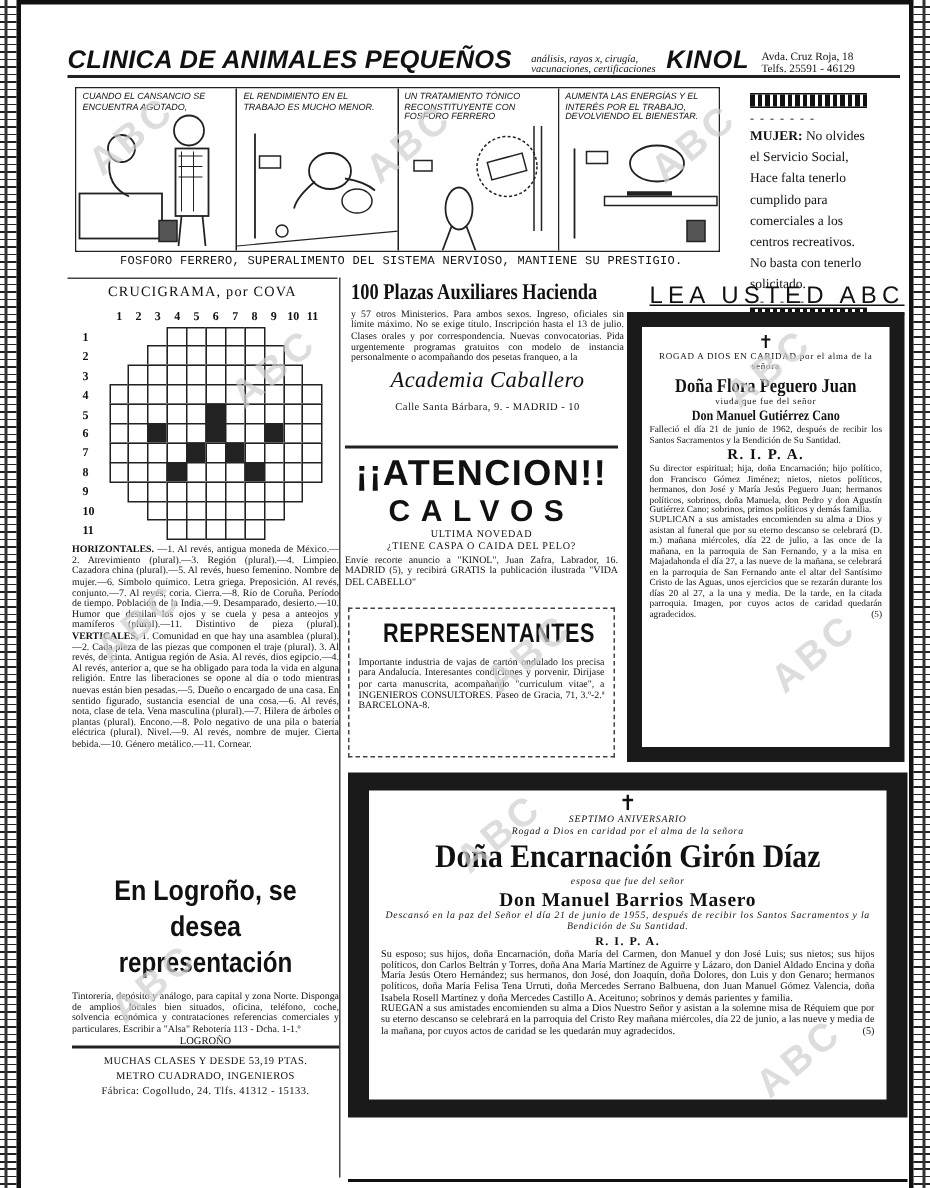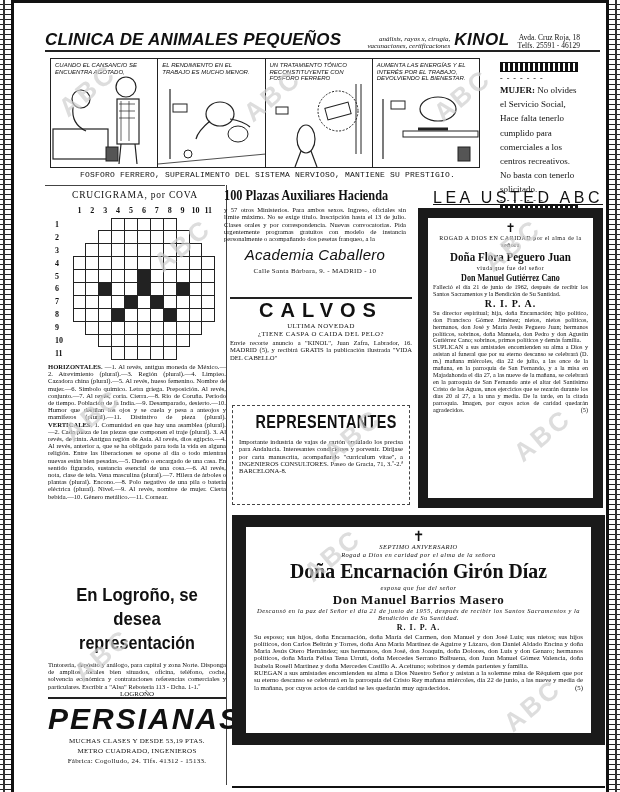--- a/index.html
+++ b/index.html
@@ -13,23 +13,23 @@
   .border-right { position: absolute; right: 0; top: 0; width: 14px; height: 792px;
     background: repeating-linear-gradient(0deg, #fff 0 2px, #222 2px 3px, #fff 3px 5px);
     border-left: 3px solid #111; }
   .border-right::after { content: ""; position: absolute; right: 3px; top: 0; width: 2px; height: 100%; background: #333; }
   .top-rule { position: absolute; left: 14px; top: 0; width: 592px; height: 3px; background: #111; }
 
   .watermark { position: absolute; font-family: "Liberation Sans", sans-serif; color: #cfcfcf; font-size: 26px; font-weight: bold;
     transform: rotate(-40deg); letter-spacing: 3px; pointer-events: none; opacity: 0.7; }
 
   
-  .banner { position: absolute; left: 45px; top: 30px; width: 555px; height: 22px; border-bottom: 2px solid #222; display: flex; align-items: flex-end; text-align: right; }
+  .banner { position: absolute; left: 45px; top: 30px; width: 555px; height: 22px; border-bottom: 2px solid #222; display: flex; align-items: flex-end; }
   .banner-title { font-family: "Liberation Sans", sans-serif; font-weight: bold; font-style: italic; font-size: 17px; letter-spacing: 0.2px; }
-  .banner-services { font-size: 7px; line-height: 7px; margin-left: 23px; width: 86px; font-style: italic; }
+  .banner-services { font-size: 7px; line-height: 7px; margin-left: 13px; width: 86px; font-style: italic; }
   .banner-brand { font-family: "Liberation Sans", sans-serif; font-weight: bold; font-style: italic; font-size: 17px; margin-left: 4px; letter-spacing: 0.5px; }
   .banner-address { font-size: 7.5px; line-height: 8px; margin-left: 8px; }
 
   
   .comic { position: absolute; left: 50px; top: 58px; width: 430px; height: 110px; display: flex; border: 1.5px solid #222; }
   .panel { flex: 1; border-right: 1.5px solid #222; position: relative; background: #fff; overflow: hidden; }
   .panel:last-child { border-right: none; }
   .panel-caption { font-family: "Liberation Sans", sans-serif; font-size: 6px; line-height: 6.5px; font-style: italic; text-transform: uppercase; padding: 3px 4px 0; }
   .panel svg { position: absolute; left: 0; top: 0; }
   .comic-caption { position: absolute; left: 80px; top: 170px; font-family: Liberation Mono, monospace; font-size: 8px; letter-spacing: 0.2px; }
@@ -59,24 +59,24 @@
   .logrono-h1 { font-family: "Liberation Sans", sans-serif; font-size: 19px; font-weight: bold; transform: scaleX(0.88); line-height: 24px; }
   .logrono-h2 { font-family: "Liberation Sans", sans-serif; font-size: 19px; font-weight: bold; transform: scaleX(0.85); line-height: 24px; }
   .logrono-body { font-size: 6.6px; line-height: 7.2px; text-align: justify; margin-top: 6px; }
   .logrono-city { font-size: 7px; text-align: center; }
 
   .persianas { position: absolute; left: 48px; top: 697px; width: 178px; text-align: center; border-top: 2px solid #222; padding-top: 3px; }
   .persianas-h { font-family: "Liberation Sans", sans-serif; font-weight: bold; font-style: italic; font-size: 30px; letter-spacing: 2px; line-height: 34px; }
   .persianas-line { font-size: 7px; line-height: 10px; letter-spacing: 0.3px; }
 
   
-  .plazas { position: absolute; left: 224px; top: 187px; width: 182px; }
+  .plazas { position: absolute; left: 234px; top: 187px; width: 182px; }
   .plazas-h { font-family: "Liberation Serif", serif; font-weight: bold; font-size: 15px; line-height: 17px; transform: scaleX(0.82); transform-origin: left; white-space: nowrap; }
   .plazas-body { font-size: 6.6px; line-height: 7.3px; text-align: justify; margin-top: 2px; }
-  .plazas-academy { font-family: Liberation Sans, sans-serif; font-style: italic; font-size: 15px; text-align: center; margin-top: 4px; letter-spacing: 0.3px; }
+  .plazas-academy { font-family: Liberation Serif, serif; font-style: italic; font-size: 15px; text-align: center; margin-top: 4px; letter-spacing: 0.3px; }
   .plazas-addr { font-size: 7px; text-align: center; margin-top: 4px; letter-spacing: 0.3px; }
 
   .atencion { position: absolute; left: 230px; top: 297px; width: 182px; border-top: 2px solid #222; text-align: center; }
   .atencion-h { font-family: "Liberation Sans", sans-serif; font-size: 24px; font-weight: bold; letter-spacing: 1px; line-height: 28px; margin-top: 3px; }
   .calvos-h { font-family: "Liberation Sans", sans-serif; font-size: 20px; font-weight: bold; letter-spacing: 7px; line-height: 22px; }
   .atencion-sub { font-size: 6.8px; letter-spacing: 0.5px; line-height: 9px; }
   .atencion-q { font-size: 6.8px; letter-spacing: 0.5px; line-height: 8px; }
   .atencion-body { font-size: 6.6px; line-height: 7.3px; text-align: justify; margin-top: 1px; }
 
   .repr { position: absolute; left: 232px; top: 405px; width: 178px; height: 100px; border: 1.5px dashed #444; padding: 4px 6px; }
@@ -334,34 +334,34 @@
 </div>
 
 <div class="logrono">
   <div class="logrono-h1">En Logroño, se desea</div>
   <div class="logrono-h2">representación</div>
   <div class="logrono-body">Tintorería, depósito y análogo, para capital y zona Norte. Disponga de amplios locales bien situados, oficina, teléfono, coche, solvencia económica y contrataciones referencias comerciales y particulares. Escribir a "Alsa" Rebotería 113 - Dcha. 1-1.º</div>
   <div class="logrono-city">LOGROÑO</div>
 </div>
 
 <div class="persianas">
-  <div class="persianas-h">PERSIANAS</div>
   <div class="persianas-line">MUCHAS CLASES Y DESDE 53,19 PTAS.</div>
   <div class="persianas-line">METRO CUADRADO, INGENIEROS</div>
   <div class="persianas-line">Fábrica: Cogolludo, 24. Tlfs. 41312 - 15133.</div>
 </div>
 
 <div class="plazas">
   <div class="plazas-h">100 Plazas Auxiliares Hacienda</div>
   <div class="plazas-body">y 57 otros Ministerios. Para ambos sexos. Ingreso, oficiales sin límite máximo. No se exige título. Inscripción hasta el 13 de julio. Clases orales y por correspondencia. Nuevas convocatorias. Pida urgentemente programas gratuitos con modelo de instancia personalmente o acompañando dos pesetas franqueo, a la</div>
   <div class="plazas-academy">Academia Caballero</div>
   <div class="plazas-addr">Calle Santa Bárbara, 9. - MADRID - 10</div>
 </div>
 
 <div class="atencion">
+  <div class="atencion-h">¡¡ATENCION!!</div>
   <div class="calvos-h">CALVOS</div>
   <div class="atencion-sub">ULTIMA NOVEDAD</div>
   <div class="atencion-q">¿TIENE CASPA O CAIDA DEL PELO?</div>
   <div class="atencion-body">Envíe recorte anuncio a "KINOL", Juan Zafra, Labrador, 16. MADRID (5), y recibirá GRATIS la publicación ilustrada "VIDA DEL CABELLO"</div>
 </div>
 
 <div class="repr">
   <div class="repr-h">REPRESENTANTES</div>
   <div class="repr-body">Importante industria de vajas de cartón ondulado los precisa para Andalucía. Interesantes condiciones y porvenir. Diríjase por carta manuscrita, acompañando "curriculum vitae", a INGENIEROS CONSULTORES. Paseo de Gracia, 71, 3.º-2.ª BARCELONA-8.</div>
 </div>

